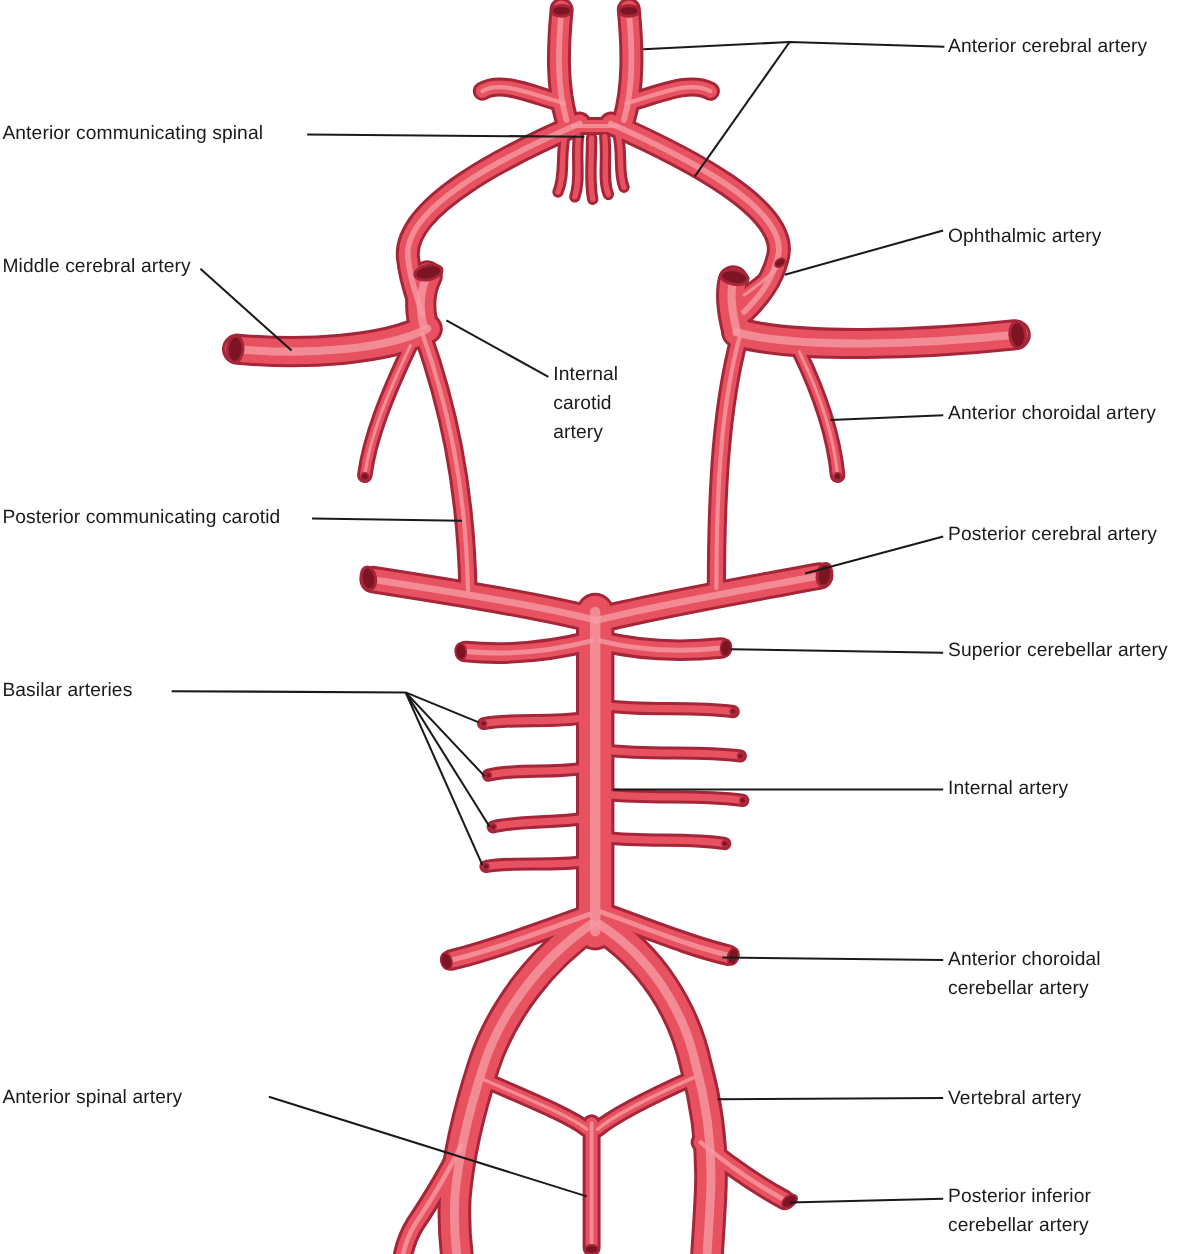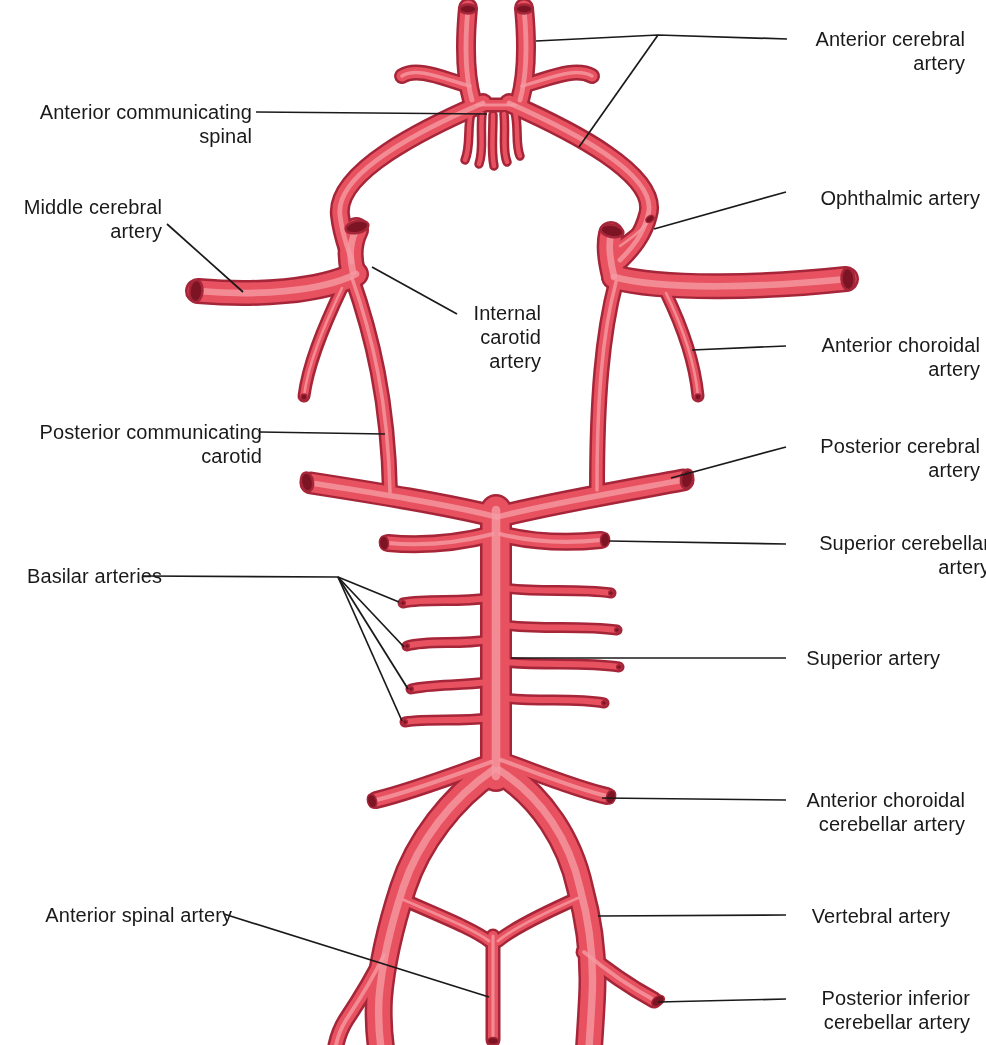--- a/index.html
+++ b/index.html
@@ -6,23 +6,22 @@
     --main:#e8515f; --outline:#a62639; --hl:#f59aa2; --lumen:#7c1424;
     --leader:#1a1a1a; --text:#1a1a1a; --bg:#ffffff;
   }
   html,body{margin:0;padding:0;background:#fff;}
   .stage{
     position:relative;width:986px;height:1045px;background:var(--bg);
     font-family:"Liberation Sans",sans-serif;overflow:hidden;
   }
   .diagram-svg{position:absolute;left:0;top:0;}
   .label{
-    position:absolute;font-size:20px;line-height:24px;color:var(--text);
+    position:absolute;font-size:16px;line-height:24px;color:var(--text);
     letter-spacing:.1px;
-    text-align:right;
   }
   .v-out{fill:none;stroke:var(--outline);stroke-linecap:round;stroke-linejoin:round;}
   .v-main{fill:none;stroke:var(--main);stroke-linecap:round;stroke-linejoin:round;}
   .v-hl{fill:none;stroke:var(--hl);stroke-linecap:round;stroke-linejoin:round;opacity:.8;}
   .lumen{fill:var(--lumen);stroke:var(--outline);stroke-width:2.5;}
   .lumen-sm{fill:var(--lumen);stroke:var(--outline);stroke-width:1.5;}
   .leader{fill:none;stroke:var(--leader);stroke-width:1.7;}
 </style>
 </head>
 <body>
@@ -203,27 +202,27 @@
       <polyline class="leader" points="224,914 489,997"></polyline>
       <polyline class="leader" points="786,915 598,916"></polyline>
       <polyline class="leader" points="786,999 658,1002"></polyline>
     </g>
   </svg>
 
   <div>
     <div class="label" style="left:790px;top:27px;width:175px">Anterior cerebral artery</div>
     <div class="label" style="left:2px;top:100px;width:250px">Anterior communicating spinal</div>
     <div class="label" style="left:790px;top:186px;width:190px">Ophthalmic artery</div>
-    <div class="label" style="left:2px;top:195px;width:160px">Middle cerebral artery</div>
+    <div class="label" style="left:2px;top:211px;width:160px">Middle cerebral artery</div>
     <div class="label" style="left:461px;top:301px;width:80px">Internal carotid artery</div>
     <div class="label" style="left:790px;top:333px;width:190px">Anterior choroidal artery</div>
     <div class="label" style="left:2px;top:420px;width:260px">Posterior communicating carotid</div>
     <div class="label" style="left:790px;top:434px;width:190px">Posterior cerebral artery</div>
     <div class="label" style="left:790px;top:531px;width:200px">Superior cerebellar artery</div>
     <div class="label" style="left:2px;top:564px;width:160px">Basilar arteries</div>
-    <div class="label" style="left:790px;top:646px;width:150px">Superior artery</div>
+    <div class="label" style="left:790px;top:646px;width:150px">Internal artery</div>
     <div class="label" style="left:790px;top:788px;width:175px">Anterior choroidal cerebellar artery</div>
     <div class="label" style="left:2px;top:903px;width:230px">Anterior spinal artery</div>
     <div class="label" style="left:790px;top:904px;width:160px">Vertebral artery</div>
     <div class="label" style="left:790px;top:986px;width:180px">Posterior inferior cerebellar artery</div>
   </div>
 
 </div>
 
 </body></html>

